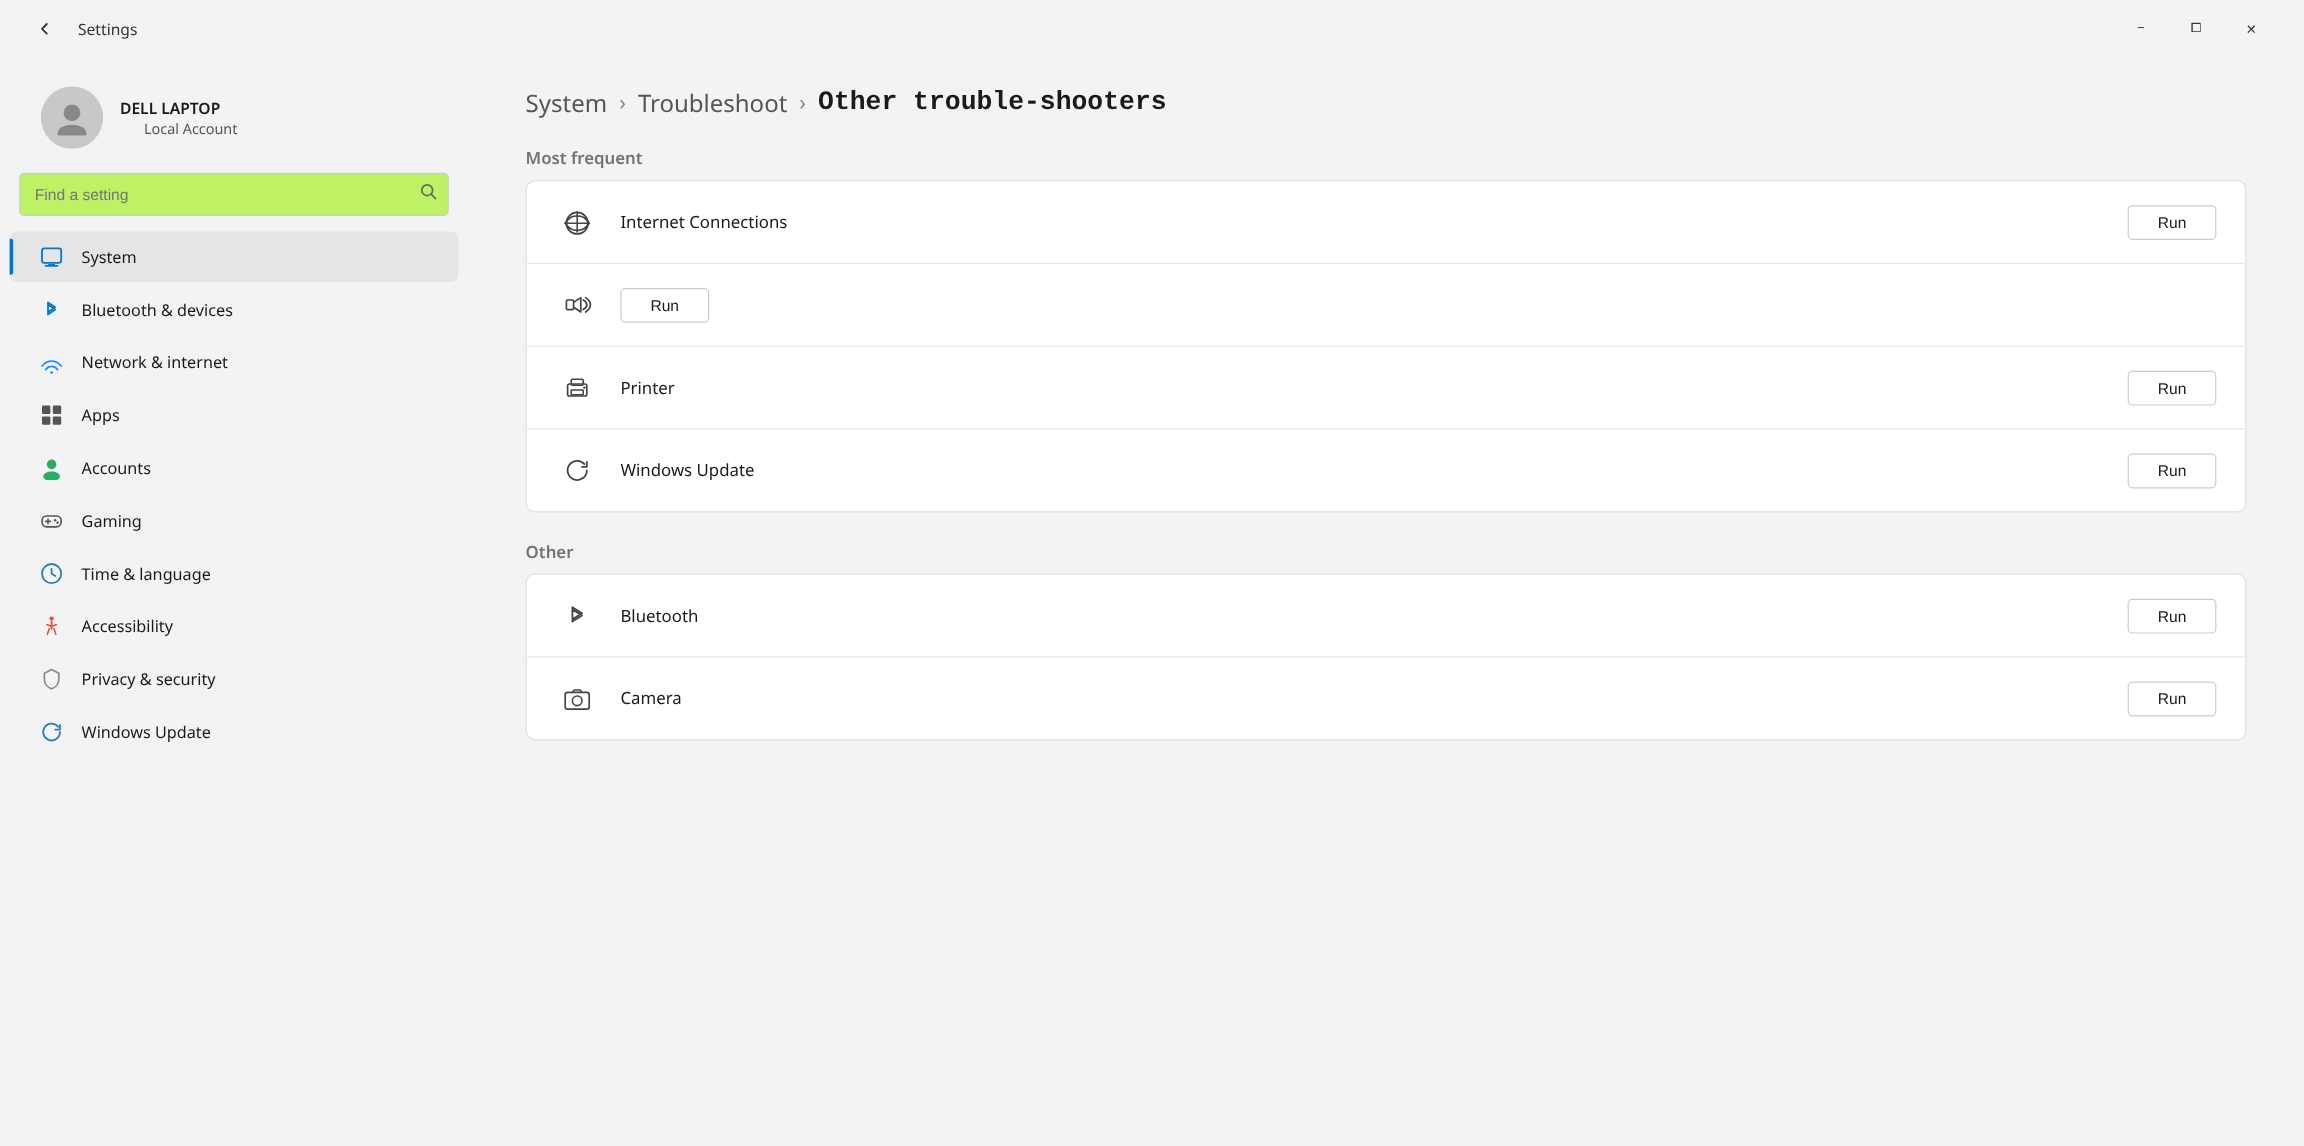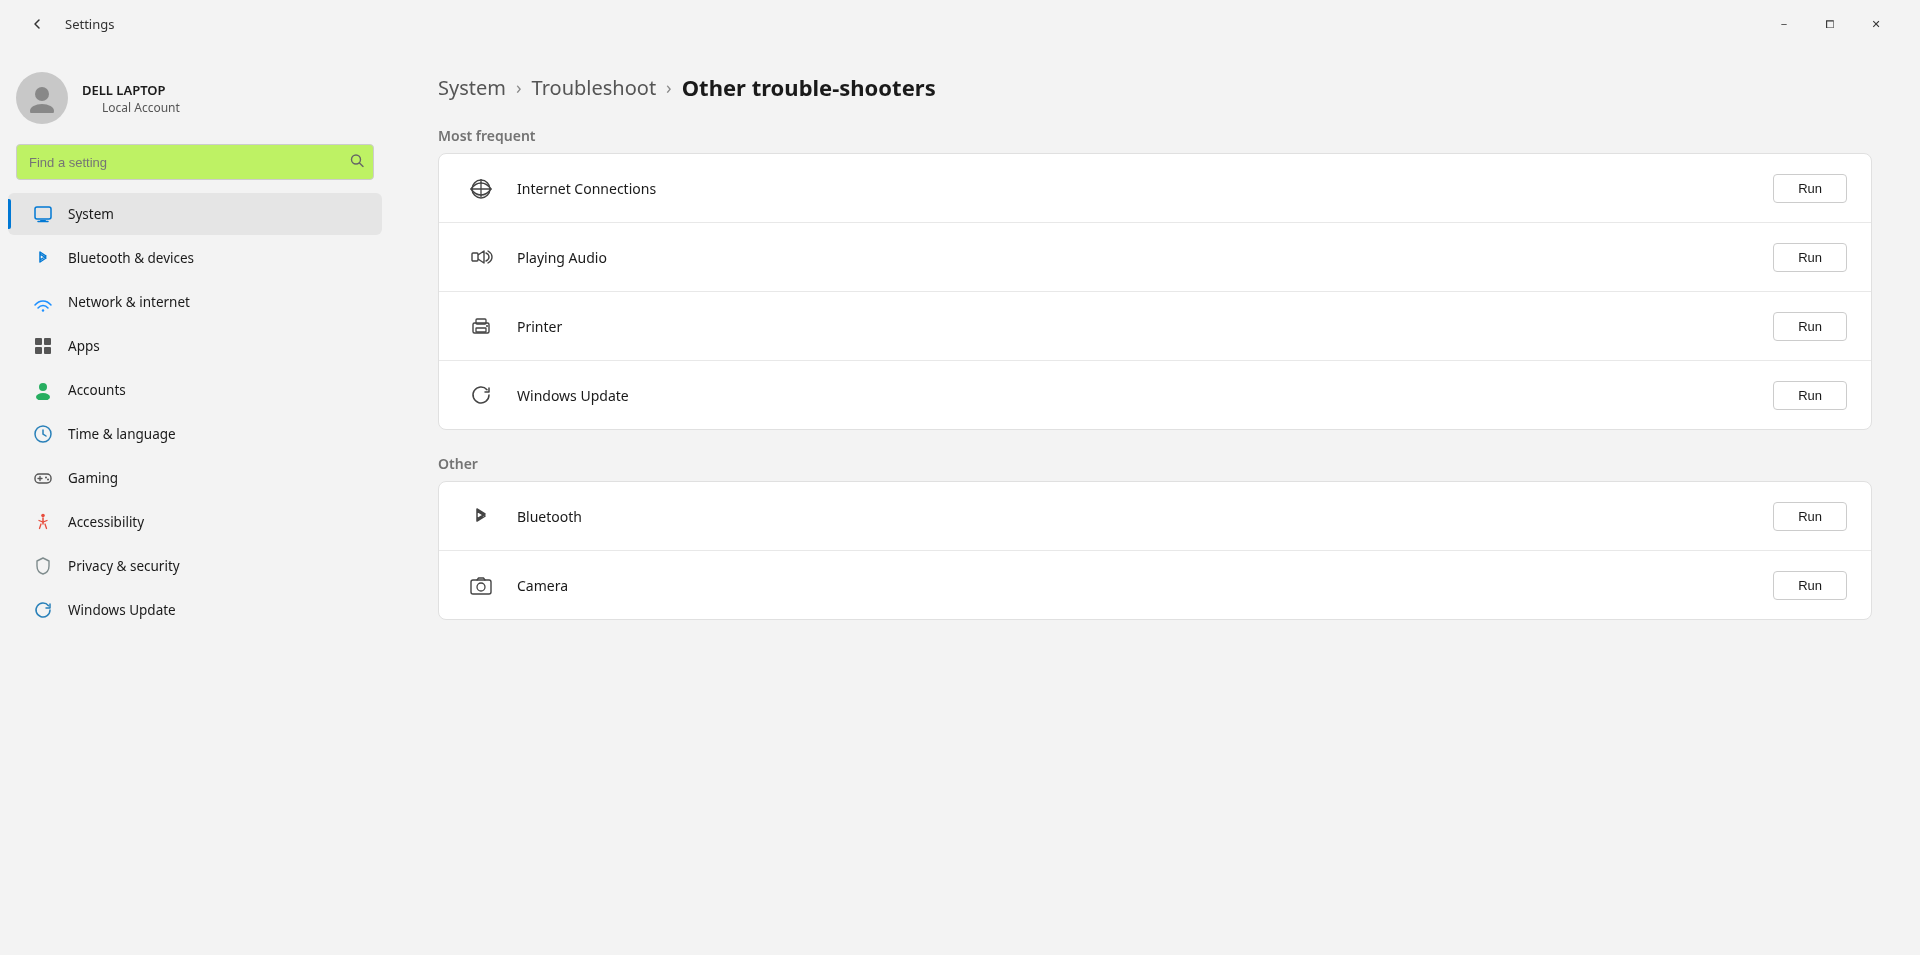--- a/index.html
+++ b/index.html
@@ -74,21 +74,21 @@
       overflow-y: auto;
       display: flex;
       flex-direction: column;
     }
 
     
     .user-profile {
       display: flex;
       align-items: center;
       gap: 14px;
-      padding: 16px 24px 20px 16px;
+      padding: 16px 24px 20px 34px;
     }
     .avatar {
       width: 52px;
       height: 52px;
       background: #c8c8c8;
       border-radius: 50%;
       display: flex;
       align-items: center;
       justify-content: center;
       color: #888;
@@ -189,20 +189,21 @@
       cursor: pointer;
     }
     .breadcrumb-sep {
       font-size: 18px;
       color: #888;
     }
     .breadcrumb-current {
       font-size: 22px;
       font-weight: 700;
       color: #1a1a1a;
+      font-family: Liberation Mono, monospace;
     }
 
     
     .section-title {
       font-size: 14px;
       font-weight: 600;
       color: #737373;
       margin-bottom: 8px;
       margin-top: 16px;
     }
@@ -358,40 +359,40 @@
       <div class="nav-icon icon-accounts">
         <svg width="20" height="20" viewBox="0 0 20 20" fill="none">
           <circle cx="10" cy="7" r="4" fill="#27ae60"></circle>
           <ellipse cx="10" cy="17" rx="7" ry="4" fill="#27ae60"></ellipse>
         </svg>
       </div>
       <span class="nav-label">Accounts</span>
     </div>
 
     <div class="nav-item">
-      <div class="nav-icon icon-time">
-        <svg width="20" height="20" viewBox="0 0 20 20" fill="none">
-          <circle cx="10" cy="10" r="8" stroke="#2980b9" stroke-width="1.5"></circle>
-          <path d="M10 6v4l3 2" stroke="#2980b9" stroke-width="1.5" stroke-linecap="round"></path>
-        </svg>
-      </div>
-      <span class="nav-label">Time &amp; language</span>
-    </div>
-
-    <div class="nav-item">
       <div class="nav-icon icon-gaming">
         <svg width="20" height="20" viewBox="0 0 20 20" fill="none">
           <rect x="2" y="6" width="16" height="9" rx="4" stroke="#555" stroke-width="1.4"></rect>
           <line x1="7" y1="8.5" x2="7" y2="12.5" stroke="#555" stroke-width="1.3" stroke-linecap="round"></line>
           <line x1="5" y1="10.5" x2="9" y2="10.5" stroke="#555" stroke-width="1.3" stroke-linecap="round"></line>
           <circle cx="13" cy="9.5" r="1" fill="#555"></circle>
           <circle cx="15" cy="11.5" r="1" fill="#555"></circle>
         </svg>
       </div>
       <span class="nav-label">Gaming</span>
+    </div>
+
+    <div class="nav-item">
+      <div class="nav-icon icon-time">
+        <svg width="20" height="20" viewBox="0 0 20 20" fill="none">
+          <circle cx="10" cy="10" r="8" stroke="#2980b9" stroke-width="1.5"></circle>
+          <path d="M10 6v4l3 2" stroke="#2980b9" stroke-width="1.5" stroke-linecap="round"></path>
+        </svg>
+      </div>
+      <span class="nav-label">Time &amp; language</span>
     </div>
 
     <div class="nav-item">
       <div class="nav-icon icon-accessibility">
         <svg width="20" height="20" viewBox="0 0 20 20" fill="none">
           <circle cx="10" cy="3.5" r="1.8" fill="#e74c3c"></circle>
           <path d="M10 6v6" stroke="#e74c3c" stroke-width="1.5" stroke-linecap="round"></path>
           <path d="M6 8.5l4 1.5 4-1.5" stroke="#e74c3c" stroke-width="1.3" stroke-linecap="round"></path>
           <path d="M8 12l-1.5 4.5" stroke="#e74c3c" stroke-width="1.3" stroke-linecap="round"></path>
           <path d="M12 12l1.5 4.5" stroke="#e74c3c" stroke-width="1.3" stroke-linecap="round"></path>
@@ -454,21 +455,20 @@
 
       <div class="troubleshooter-item">
         <div class="ts-icon">
           <svg width="26" height="26" viewBox="0 0 26 26" fill="none">
             <rect x="4" y="9" width="6" height="8" rx="1" stroke="#444" stroke-width="1.4"></rect>
             <path d="M10 11l6-4v12l-6-4" stroke="#444" stroke-width="1.4" stroke-linejoin="round"></path>
             <path d="M18 9c2 1 3 2.5 3 4s-1 3-3 4" stroke="#444" stroke-width="1.4" stroke-linecap="round"></path>
             <path d="M20 7c2.5 1.5 4 3.5 4 6s-1.5 4.5-4 6" stroke="#444" stroke-width="1.4" stroke-linecap="round"></path>
           </svg>
         </div>
-        <span class="ts-name">Playing Audio</span>
         <button class="run-btn">Run</button>
       </div>
 
       <div class="troubleshooter-item">
         <div class="ts-icon">
           <svg width="26" height="26" viewBox="0 0 26 26" fill="none">
             <rect x="5" y="10" width="16" height="10" rx="1.5" stroke="#444" stroke-width="1.4"></rect>
             <rect x="8" y="6" width="10" height="5" rx="1" stroke="#444" stroke-width="1.3"></rect>
             <rect x="8" y="15" width="10" height="4" rx="0.5" stroke="#444" stroke-width="1.3"></rect>
             <circle cx="19" cy="13" r="1" fill="#444"></circle>

